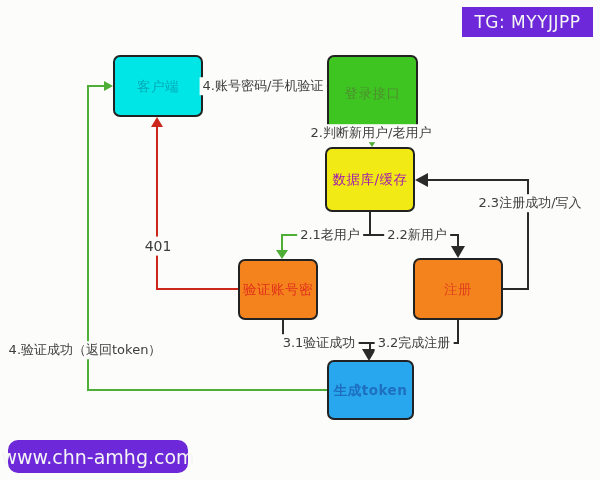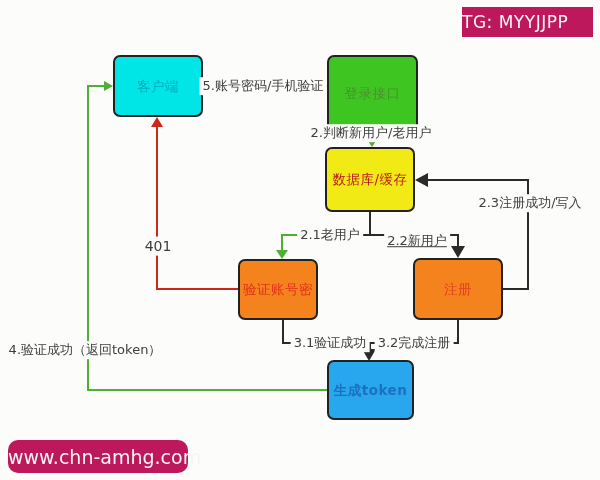--- a/index.html
+++ b/index.html
@@ -5,21 +5,21 @@
   html,body{margin:0;padding:0;}
   body{font-family:"DejaVu Sans","Liberation Sans",sans-serif;background:#ffffff;}
   #canvas{position:relative;width:600px;height:480px;background:#fcfcfa;overflow:hidden;}
 
   
   .node{position:absolute;box-sizing:border-box;border:2px solid #222222;border-radius:7px;
         display:flex;align-items:center;justify-content:center;text-align:center;
         font-size:13.5px;line-height:1.25;letter-spacing:.5px;}
   .node-client  {left:113px;top:55px; width:90px;height:62px;background:#00e6e6;color:#00a9b8;}
   .node-login   {left:327px;top:55px; width:91px;height:76px;background:#3ec521;color:#4e8f2f;}
-  .node-db      {left:325px;top:147px;width:90px;height:65px;background:#f2ea15;color:#b91c1c;}
+  .node-db      {left:325px;top:147px;width:90px;height:65px;background:#f2ea15;color:#a21caf;}
   .node-verify  {left:238px;top:259px;width:80px;height:61px;background:#f5831d;color:#e0301c;}
   .node-register{left:413px;top:258px;width:90px;height:62px;background:#f5831d;color:#e0411c;}
   .node-token   {left:327px;top:360px;width:87px;height:60px;background:#29a7ee;color:#1e6fc0;font-weight:bold;}
 
   
   .line{position:absolute;background:#2a2a2a;}
   .line.green{background:#4fae35;}
   .line.red{background:#cb271b;}
 
   
@@ -29,22 +29,22 @@
   .ar-down-black  {border-left:7px solid transparent;border-right:7px solid transparent;border-top:12px solid #2a2a2a;}
   .ar-down-green  {border-left:6px solid transparent;border-right:6px solid transparent;border-top:9px solid #4fae35;}
   .ar-up-red      {border-left:6px solid transparent;border-right:6px solid transparent;border-bottom:10px solid #cb271b;}
   .ar-right-green {border-top:5px solid transparent;border-bottom:5px solid transparent;border-left:9px solid #4fae35;}
 
   
   .elabel{position:absolute;transform:translate(-50%,-50%);white-space:nowrap;
           font-size:13px;color:#3d3d3d;background:#fcfcfa;padding:1px 3px;line-height:1.2;}
 
   
-  .badge{position:absolute;background:#be185d;color:#f5f5f5;display:flex;
-         align-items:center;white-space:nowrap;}
+  .badge{position:absolute;background:#6d28d9;color:#f5f5f5;display:flex;
+         align-items:center;justify-content:center;white-space:nowrap;}
   .badge-tg  {left:462px;top:7px;  width:131px;height:30px;font-size:17px;letter-spacing:.5px;}
   .badge-site{left:8px;  top:440px;width:180px;height:33px;font-size:19px;border-radius:10px;}
 </style>
 </head>
 <body>
 
 <div id="canvas">
 
   <div class="line" style="left:203px;top:85px;width:116px;height:2px;"></div>
   <div class="arrow ar-right-black" style="left:317px;top:81px;"></div>
@@ -92,26 +92,26 @@
   <div class="node node-verify">
     <span><span>验证账号密</span><br></span>
   </div>
   <div class="node node-register">
     <span>注册</span>
   </div>
   <div class="node node-token">
     <span>生成token</span>
   </div>
 
-  <div class="elabel" style="left:263px;top:86px;">5.账号密码/手机验证</div>
+  <div class="elabel" style="left:263px;top:86px;">4.账号密码/手机验证</div>
   <div class="elabel" style="left:371px;top:133px;">2.判断新用户/老用户</div>
   <div class="elabel" style="left:330px;top:235px;">2.1老用户</div>
-  <div class="elabel" style="left:417px;top:241px;text-decoration:underline;">2.2新用户</div>
+  <div class="elabel" style="left:417px;top:235px;">2.2新用户</div>
   <div class="elabel" style="left:530px;top:194px;margin-top:9px;">2.3注册成功/写入</div>
-  <div class="elabel" style="left:330px;top:343px;">3.1验证成功</div>
+  <div class="elabel" style="left:319px;top:343px;">3.1验证成功</div>
   <div class="elabel" style="left:414px;top:343px;">3.2完成注册</div>
   <div class="elabel" style="left:85px;top:350px;">4.验证成功（返回token）</div>
   <div class="elabel" style="left:158px;top:246px;font-size:14px;">401</div>
 
   <div class="badge badge-tg">
     <span>TG: MYYJJPP</span>
   </div>
   <div class="badge badge-site">
     <span>www.chn-amhg.com</span>
   </div>

